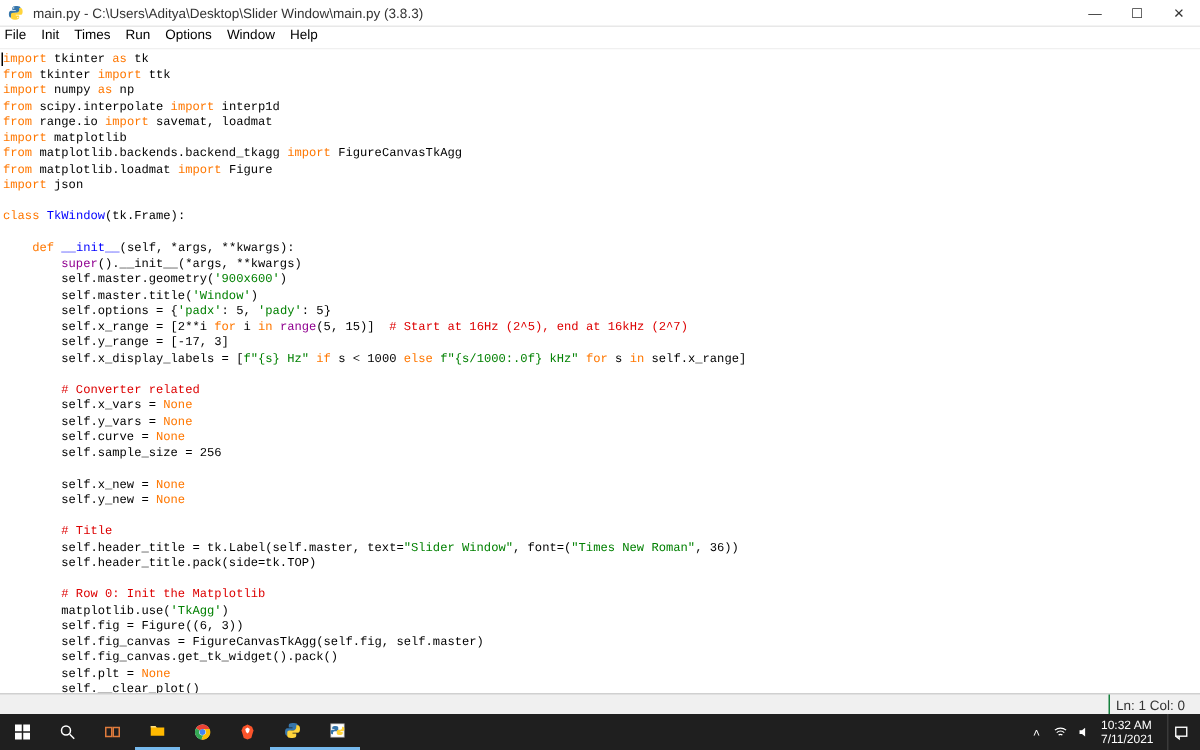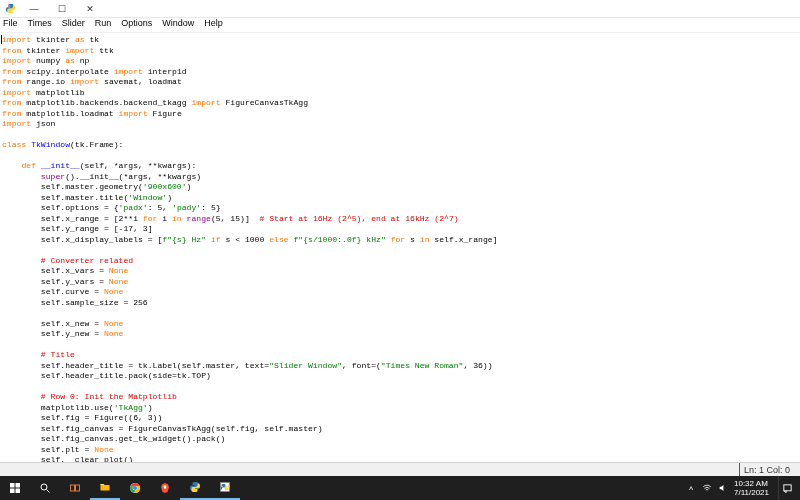--- a/index.html
+++ b/index.html
@@ -48,31 +48,32 @@
 
 <div class="titlebar">
   <span class="icon">
     <svg viewBox="0 0 24 24">
         <path fill="#3776ab" d="M12 2c-3 0-5 1-5 3v3h5v1H5c-2 0-3 2-3 5s1 5 3 5h2v-3c0-2 2-4 4-4h5c2 0 3-1 3-3V5c0-2-2-3-5-3h-2z"></path>
         <circle cx="9" cy="5" r="1" fill="#fff"></circle>
         <path fill="#ffd43b" d="M12 22c3 0 5-1 5-3v-3h-5v-1h7c2 0 3-2 3-5s-1-5-3-5h-2v3c0 2-2 4-4 4H8c-2 0-3 1-3 3v4c0 2 2 3 5 3h2z"></path>
         <circle cx="15" cy="19" r="1" fill="#fff"></circle>
       </svg>
   </span>
+  <span class="title">main.py - C:\Users\Aditya\Desktop\Slider Window\main.py (3.8.3)</span>
   <div class="winbtns">
     <div class="winbtn">—</div>
     <div class="winbtn">☐</div>
     <div class="winbtn close">✕</div>
   </div>
 </div>
 
 <div class="menubar">
   <span class="menuitem">File</span>
+  <span class="menuitem">Init</span>
   <span class="menuitem">Times</span>
-  <span class="menuitem">Slider</span>
   <span class="menuitem">Run</span>
   <span class="menuitem">Options</span>
   <span class="menuitem">Window</span>
   <span class="menuitem">Help</span>
 </div>
 
 <div class="editor">
   <pre class="code" id="code-area"><span class="cursor-caret"></span><span class="kw">import</span><span> tkinter </span><span class="kw">as</span><span> tk</span>
 <span class="kw">from</span><span> tkinter </span><span class="kw">import</span><span> ttk</span>
 <span class="kw">import</span><span> numpy </span><span class="kw">as</span><span> np</span>

